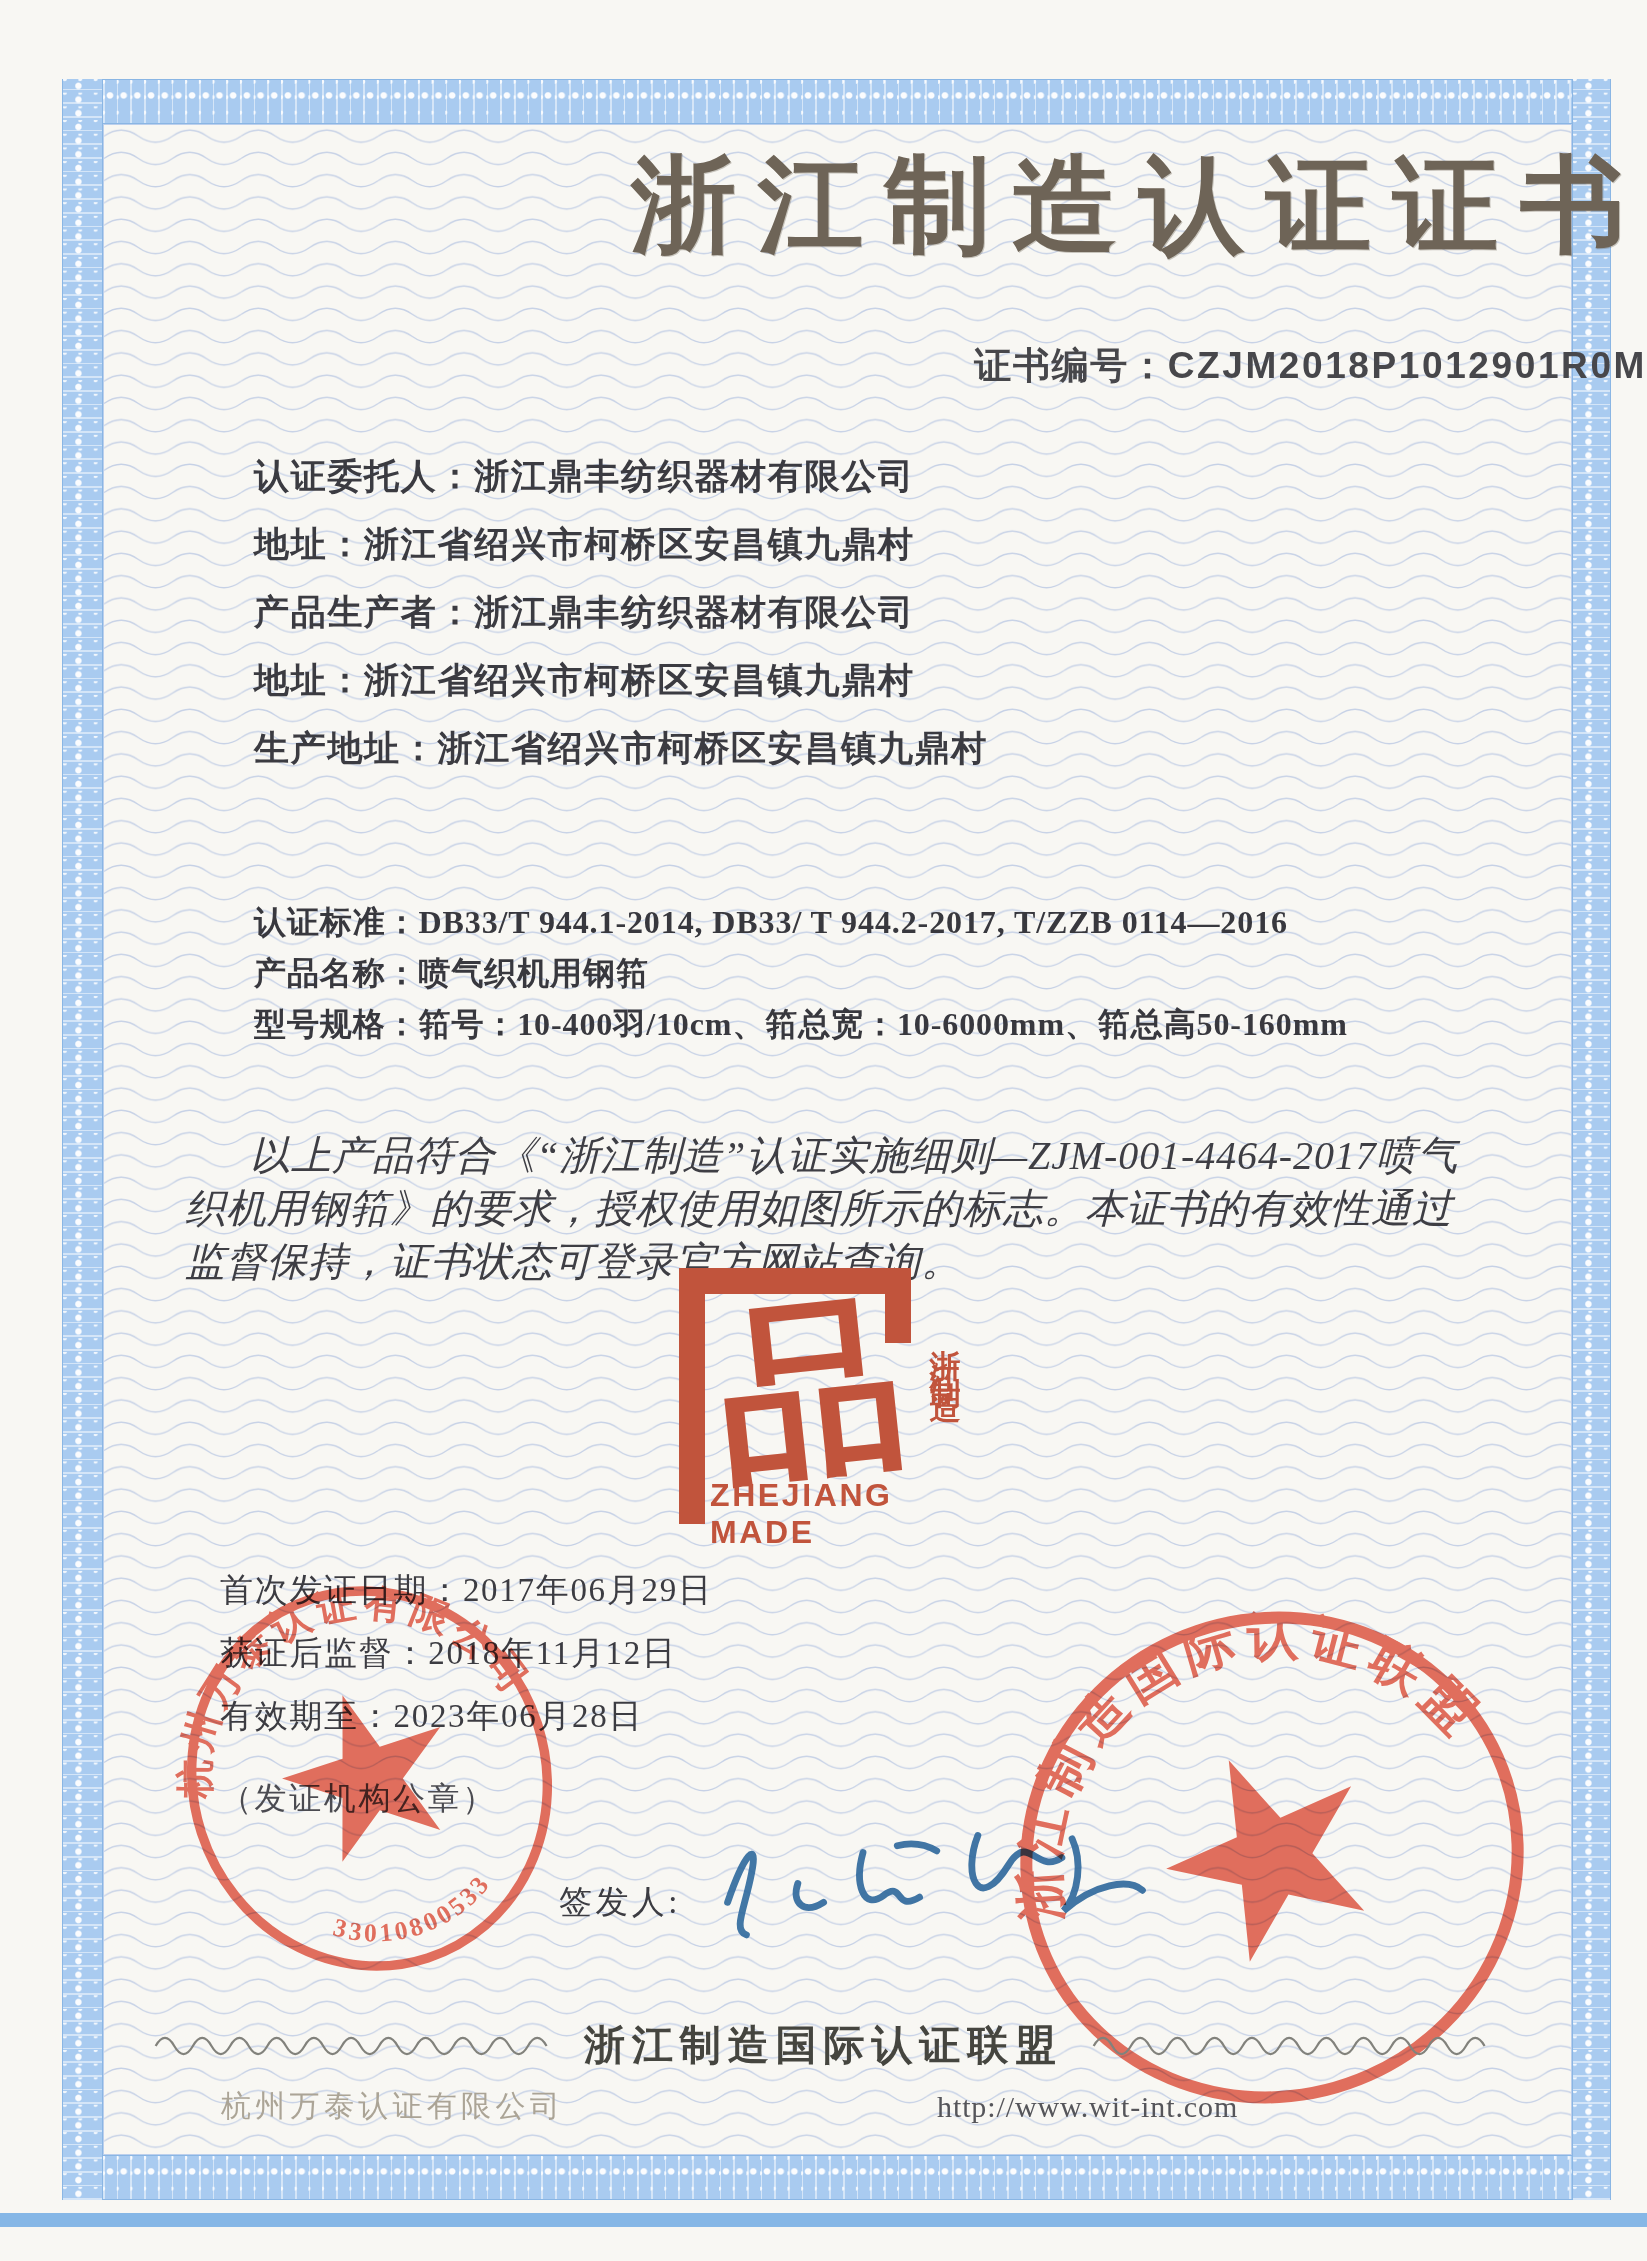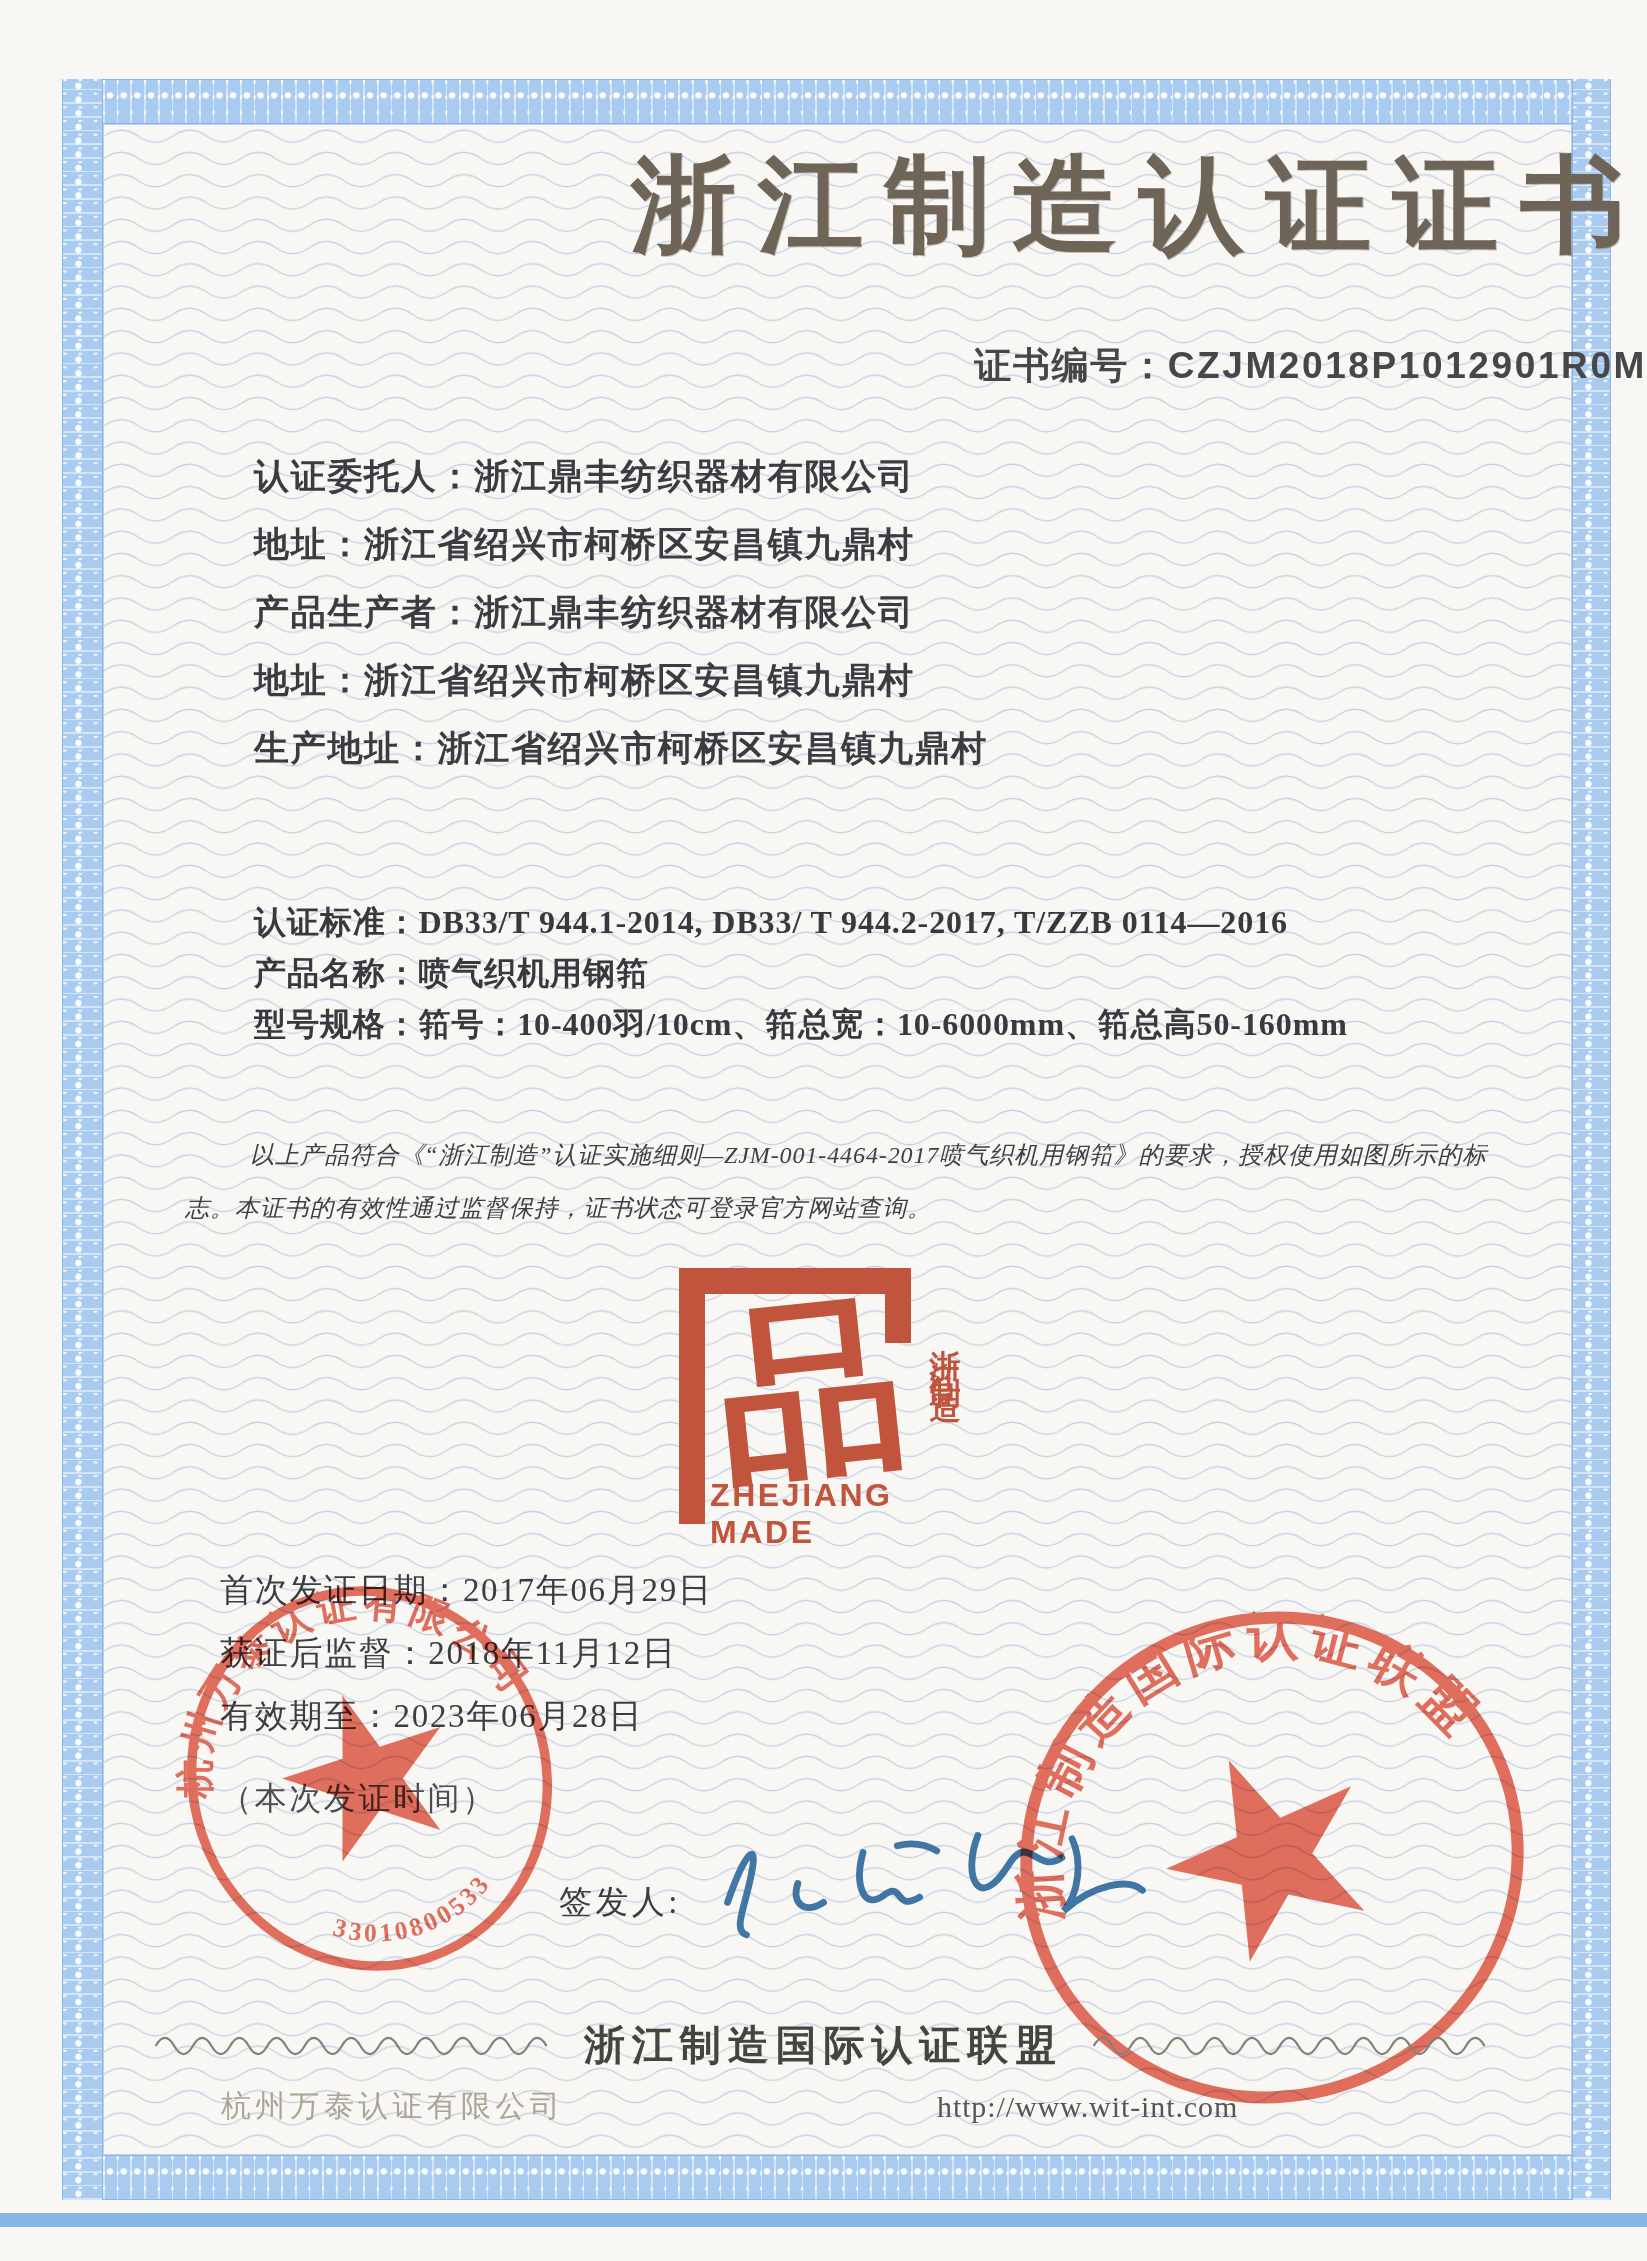--- a/index.html
+++ b/index.html
@@ -45,21 +45,21 @@
     font-size:37px;font-weight:700;color:#47474b;letter-spacing:1.7px}
   .certno .num{font-family:var(--sans);font-weight:600;letter-spacing:2.6px}
 
   .parties{position:absolute;left:254px;top:453px;width:1201px}
   .parties .row{height:68px;font-size:35px;font-weight:700;color:#3b3b41;letter-spacing:1.7px;font-family:var(--sans)}
 
   .specs{position:absolute;left:254px;top:901px;width:1244px}
   .specs .row{height:51px;font-size:32px;font-weight:600;color:#38383e;letter-spacing:0.9px}
 
   .statement{position:absolute;left:185px;top:1129px;width:1304px;
-    font-size:24px;line-height:53px;font-style:italic;color:#3e3e44;text-indent:65px;letter-spacing:0.9px}
+    font-size:40px;line-height:53px;font-style:italic;color:#3e3e44;text-indent:65px;letter-spacing:0.9px}
 
   
   .logo{position:absolute;left:679px;top:1268px;width:302px;height:285px;color:var(--red)}
   .logo .bar-top{position:absolute;left:0;top:0;width:206px;height:26px;background:var(--red)}
   .logo .bar-stub{position:absolute;left:206px;top:0;width:26px;height:75px;background:var(--red)}
   .logo .bar-left{position:absolute;left:0;top:0;width:26px;height:256px;background:var(--red)}
   .logo .glyph{position:absolute;left:29px;top:20.6px;width:206px;height:204px;
     font-size:187px;line-height:204px;text-align:center;font-weight:700;
     font-family:var(--serif);transform:rotate(-6deg)}
   .logo .side{position:absolute;right:15.4px;top:57px;writing-mode:vertical-rl;
@@ -136,21 +136,21 @@
     <div class="glyph">品</div>
     <div class="side">浙江制造</div>
     <div class="caption">ZHEJIANG MADE</div>
   </div>
 
   <div class="dates">
     <div class="row"><span>首次发证日期：</span><span>2017年06月29日</span></div>
     <div class="row"><span>获证后监督：</span><span>2018年11月12日</span></div>
     <div class="row"><span>有效期至：</span><span>2023年06月28日</span></div>
   </div>
-  <div class="seal-note">（本次发证时间）</div>
+  <div class="seal-note">（发证机构公章）</div>
   <div class="issuer">签发人:</div>
 
   <svg class="signature" viewBox="0 0 560 170">
     <g fill="none" stroke="#2e689c" stroke-width="8" stroke-linecap="round" opacity=".9">
       <path d="M38 118 C58 60 74 44 66 84 C58 126 44 150 60 156"></path>
       <path d="M120 96 C112 120 128 132 150 118"></path>
       <path d="M196 60 C186 96 196 128 220 110 C244 92 232 130 262 112"></path>
       <path d="M236 52 C252 48 268 50 282 58"></path>
       <path d="M330 40 C312 86 330 132 366 74 C390 36 398 86 428 66"></path>
       <path d="M440 44 C452 70 448 108 430 128 C466 96 506 90 522 104"></path>

